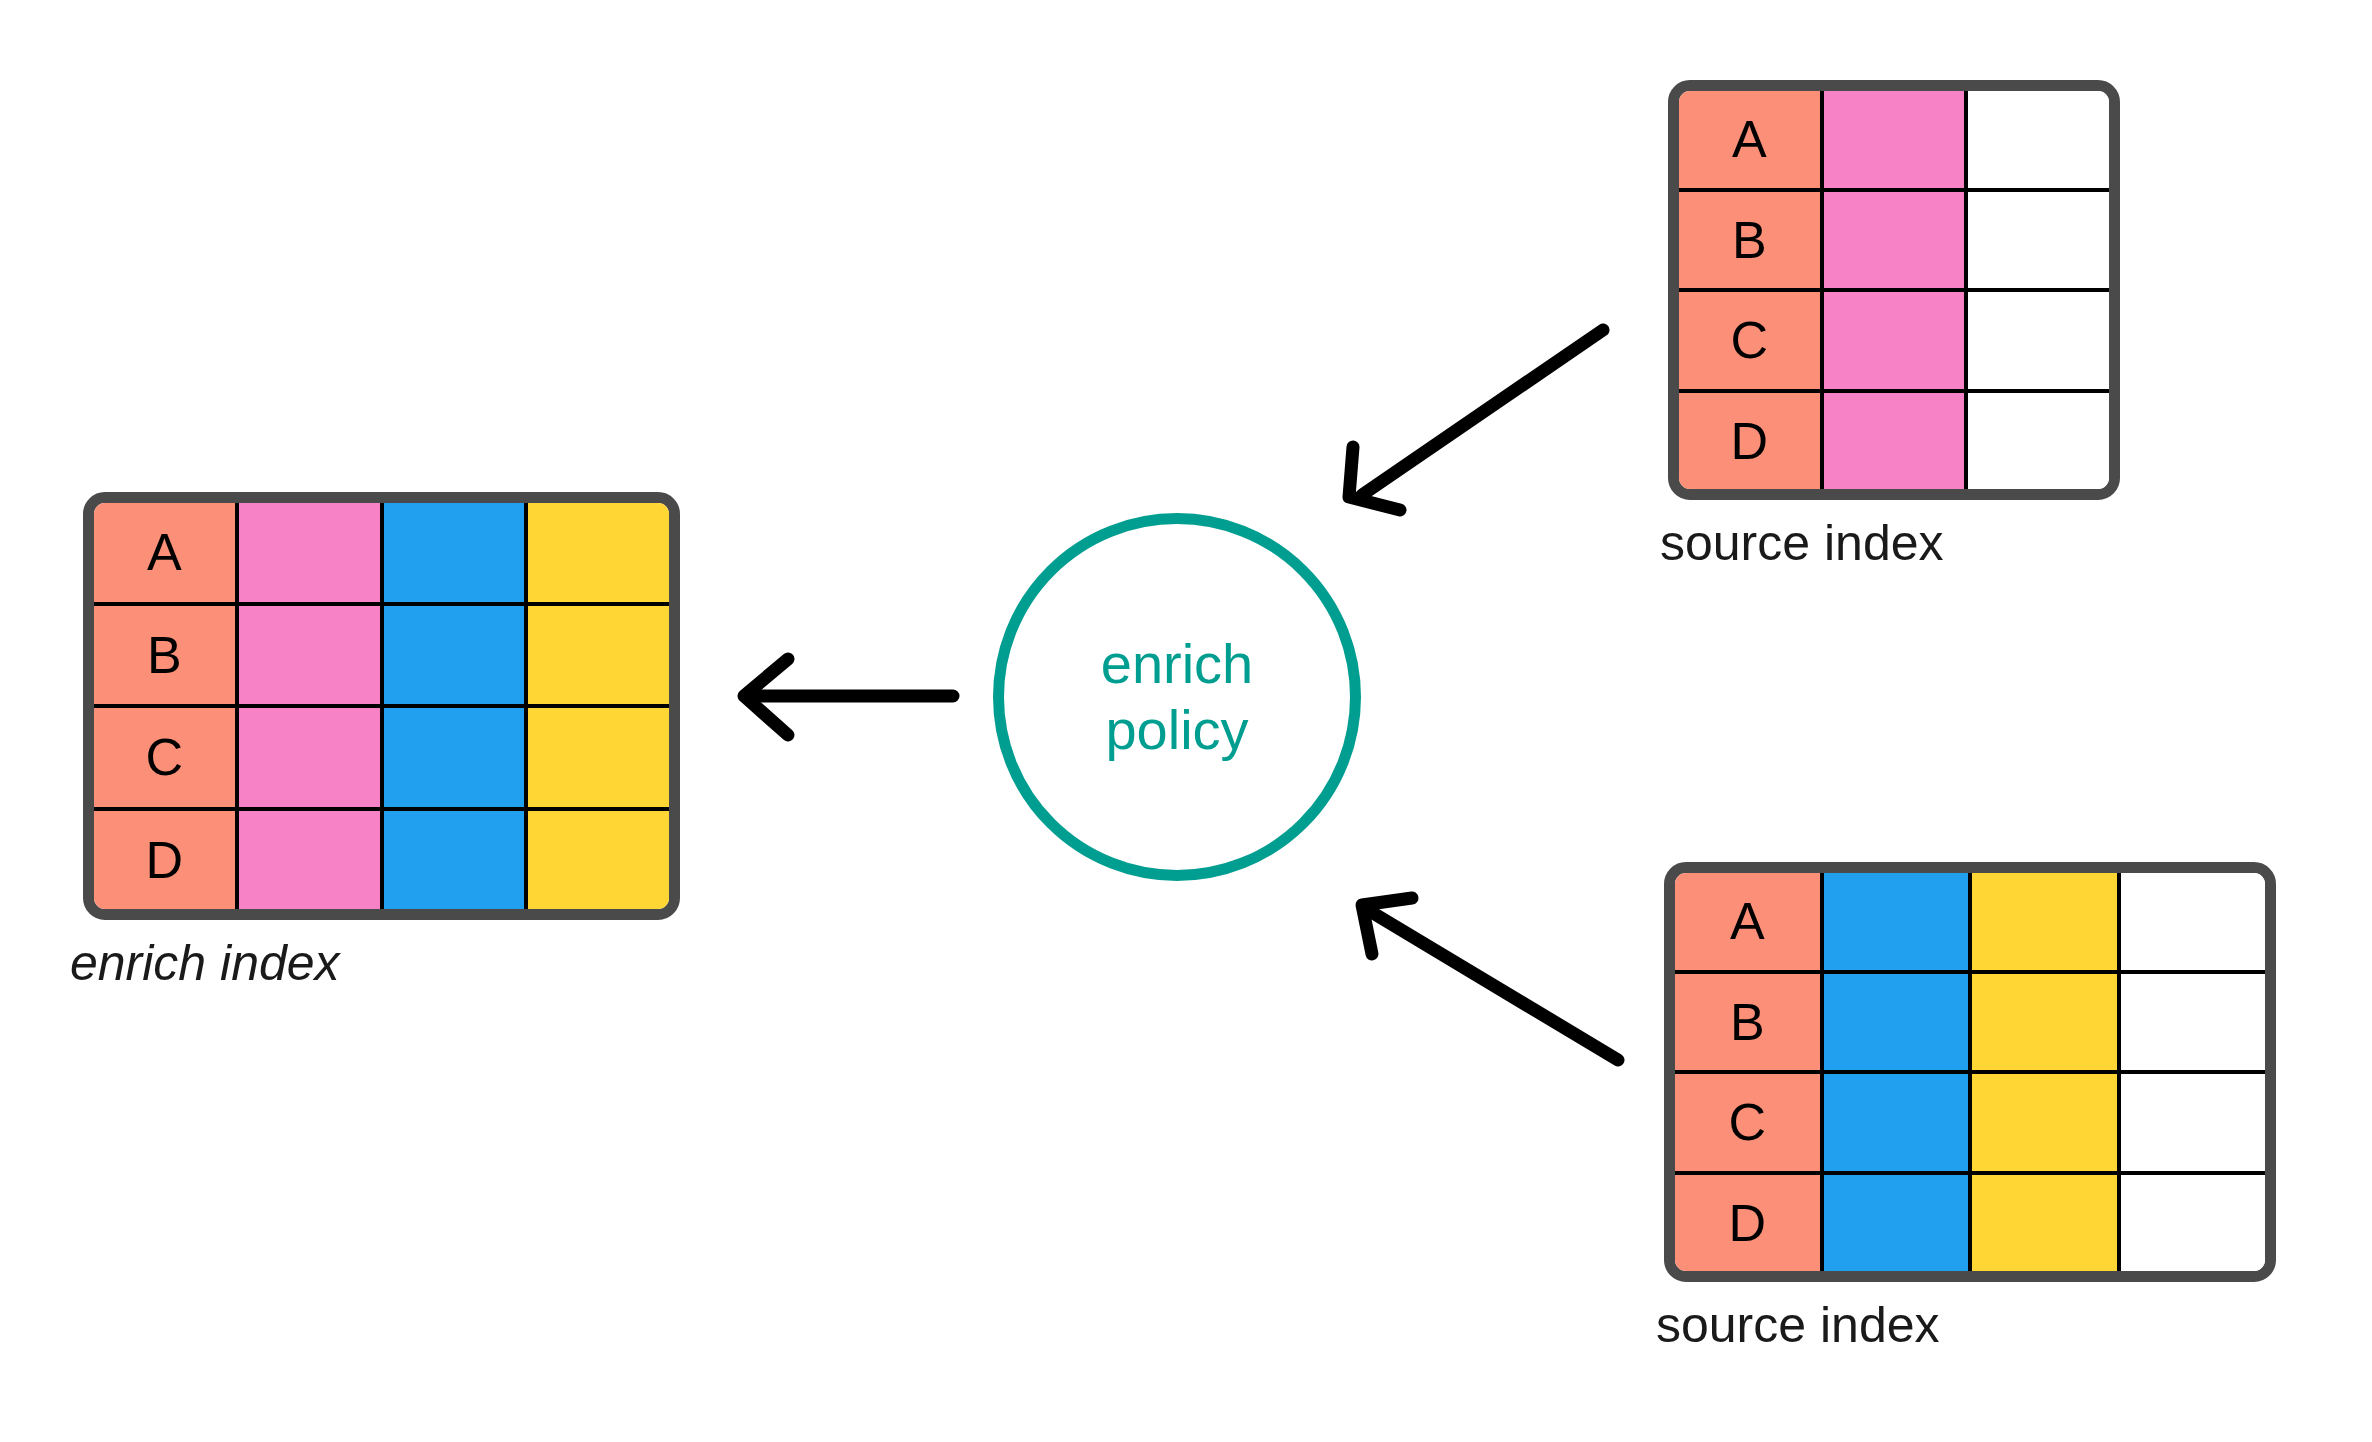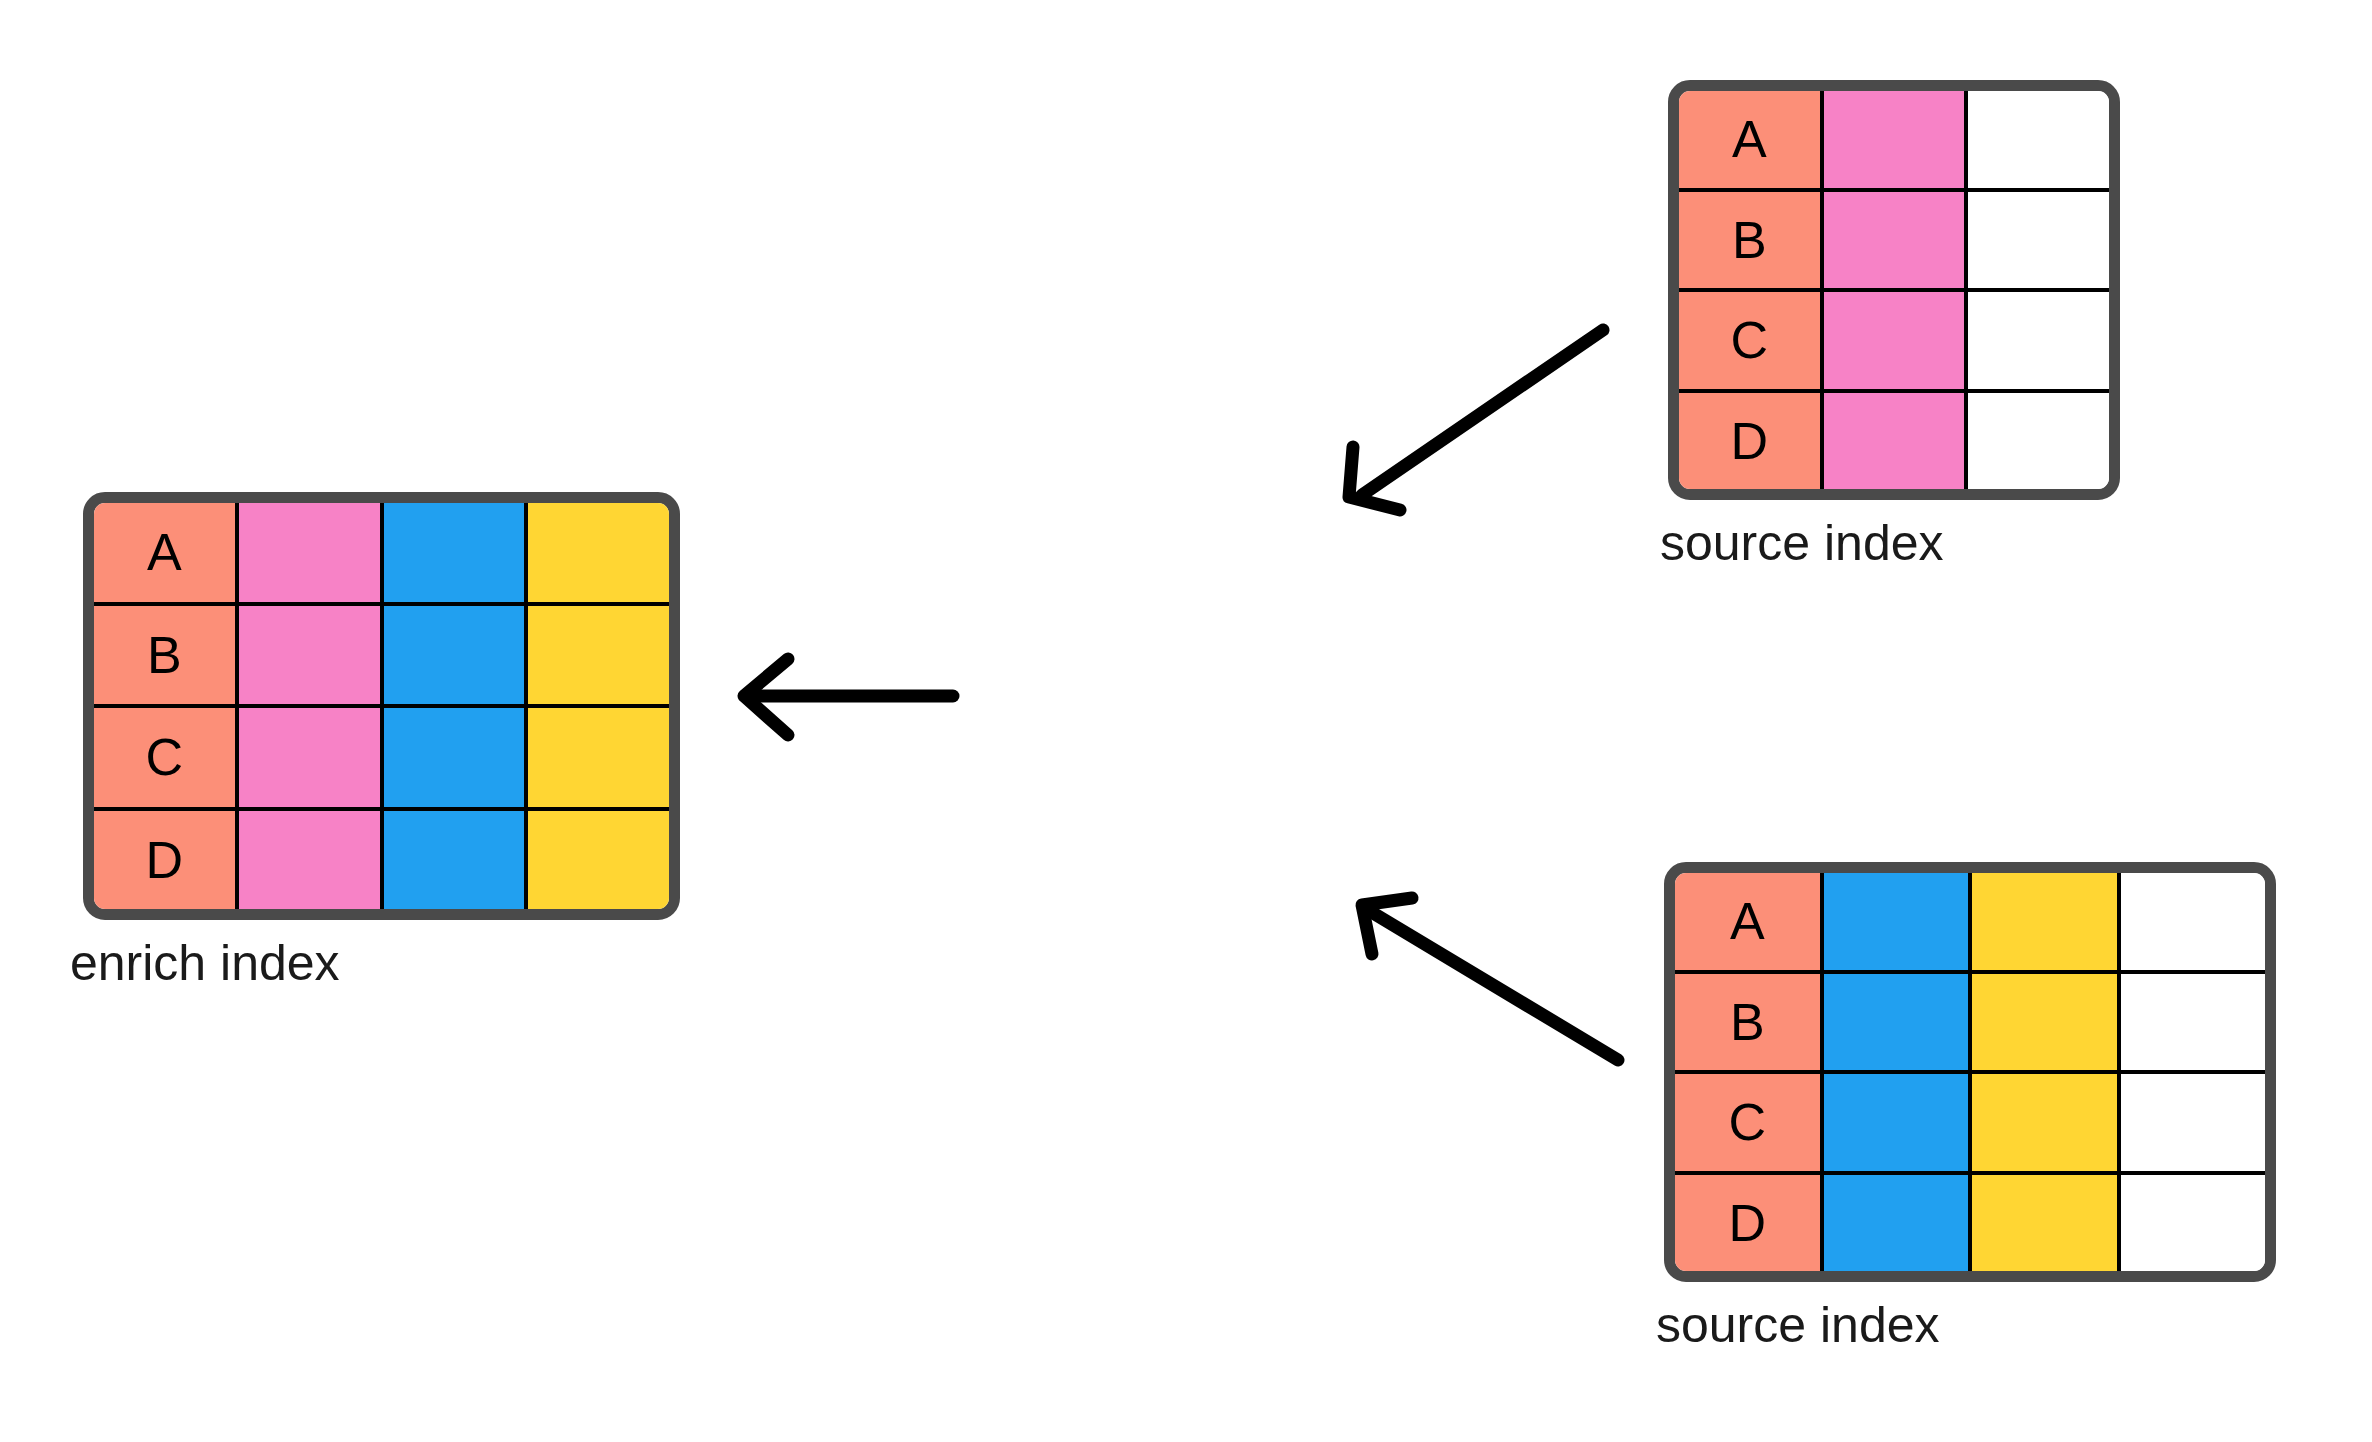--- a/index.html
+++ b/index.html
@@ -74,20 +74,21 @@
     left: 83px;
     top: 492px;
     width: 597px;
   }
   #enrich-index-block .grid-table {
     width: 597px;
     height: 428px;
   }
   #enrich-index-block .index-caption {
     margin-left: -13px;
+    font-style: italic;
   }
 
   #source-index-top-block {
     left: 1668px;
     top: 80px;
     width: 452px;
   }
   #source-index-top-block .grid-table {
     width: 452px;
     height: 420px;
@@ -268,20 +269,26 @@
         </div>
         <div class="grid-cell" style="background:#21a0f0"></div>
         <div class="grid-cell" style="background:#ffd633"></div>
         <div class="grid-cell" style="background:#ffffff"></div>
       </div>
 
     </div>
     <div class="index-caption">source index</div>
   </div>
 
+  <div id="enrich-policy-node">
+    <div class="policy-text">
+      <div>enrich</div>
+      <div>policy</div>
+    </div>
+  </div>
 
   <svg class="arrow-svg" style="left:1320px; top:295px;" width="340" height="230">
     <path class="arrow-stroke" d="M 283 35 L 42 200"></path>
     <path class="arrow-stroke" d="M 33 152 L 29 202 L 80 215"></path>
   </svg>
 
   <svg class="arrow-svg" style="left:1325px; top:855px;" width="340" height="230">
     <path class="arrow-stroke" d="M 293 205 L 48 58"></path>
     <path class="arrow-stroke" d="M 87 43 L 37 50 L 47 99"></path>
   </svg>

